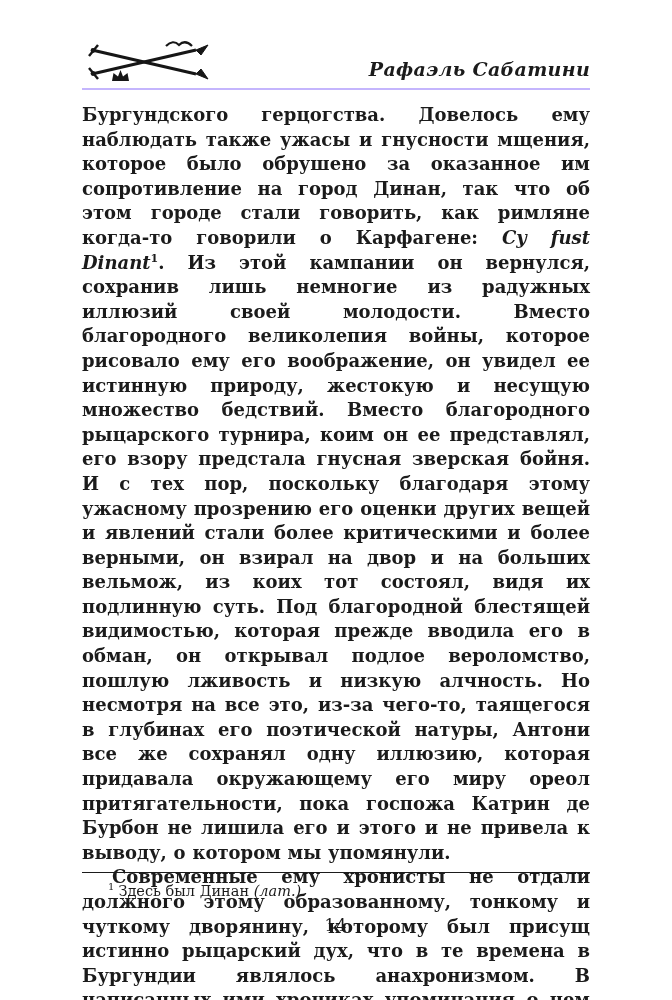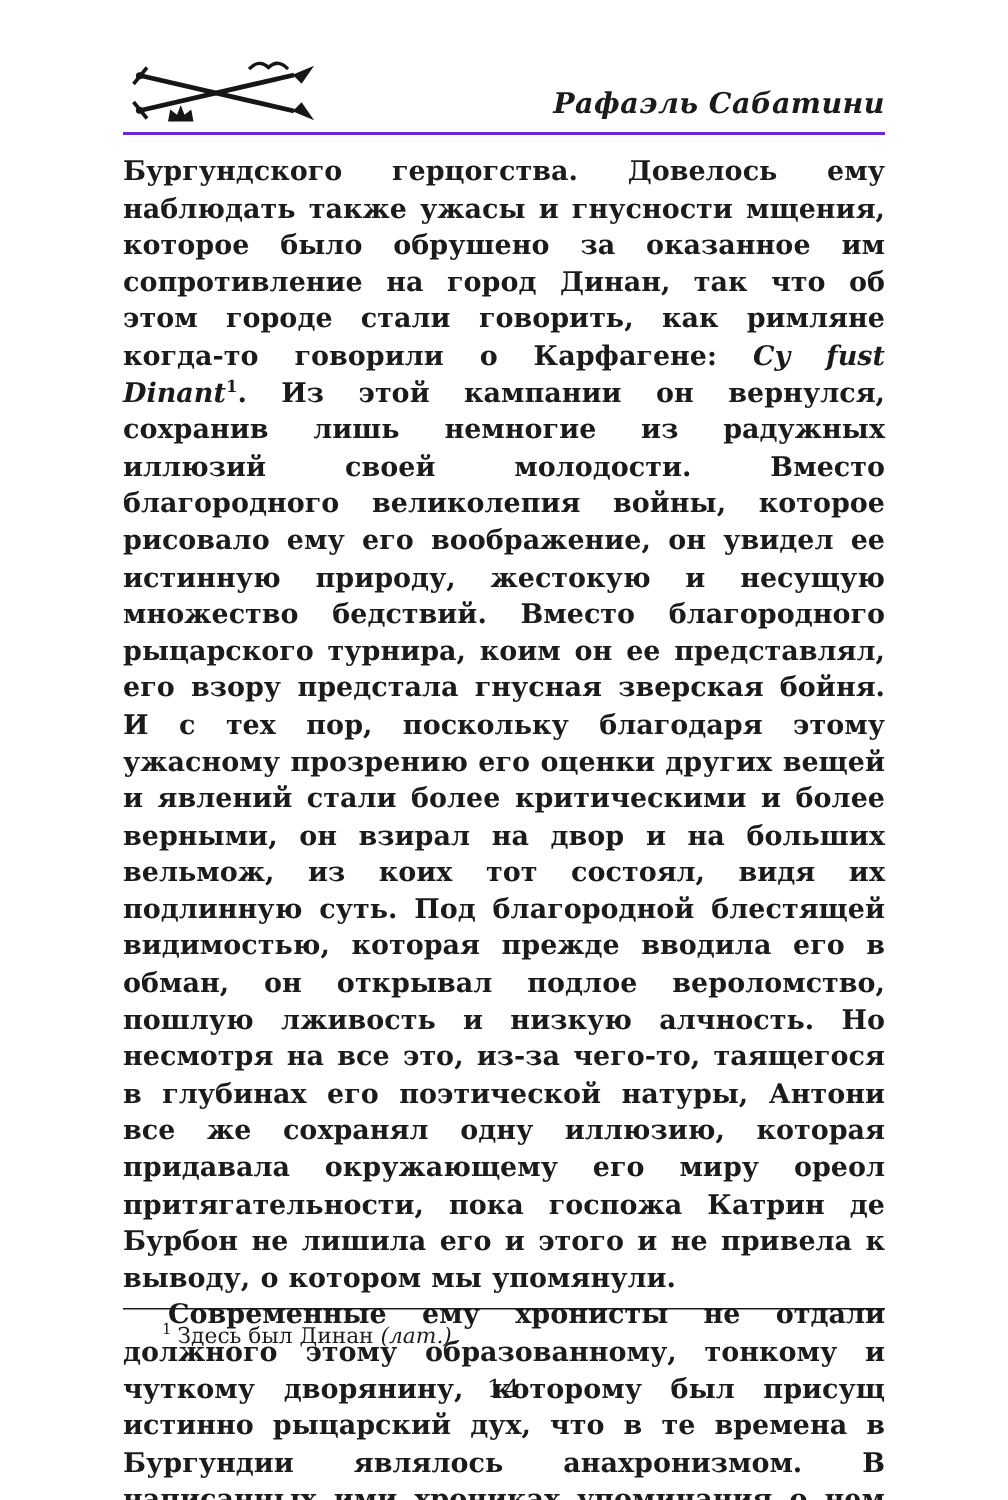--- a/index.html
+++ b/index.html
@@ -16,21 +16,21 @@
     color: #1b1b1b;
     font-family: "DejaVu Serif", "Liberation Serif", serif;
     overflow: hidden;
   }
   .page-header {
     position: absolute;
     left: 82px;
     right: 82px;
     top: 42px;
     height: 48px;
-    border-bottom: 2px solid #6d28d9;
+    border-bottom: 2px solid #c4b5fd;
     display: flex;
     justify-content: space-between;
     align-items: flex-end;
     padding-bottom: 6px;
     box-sizing: border-box;
   }
   .emblem {
     width: 135px;
     height: 42px;
     flex: 0 0 auto;

